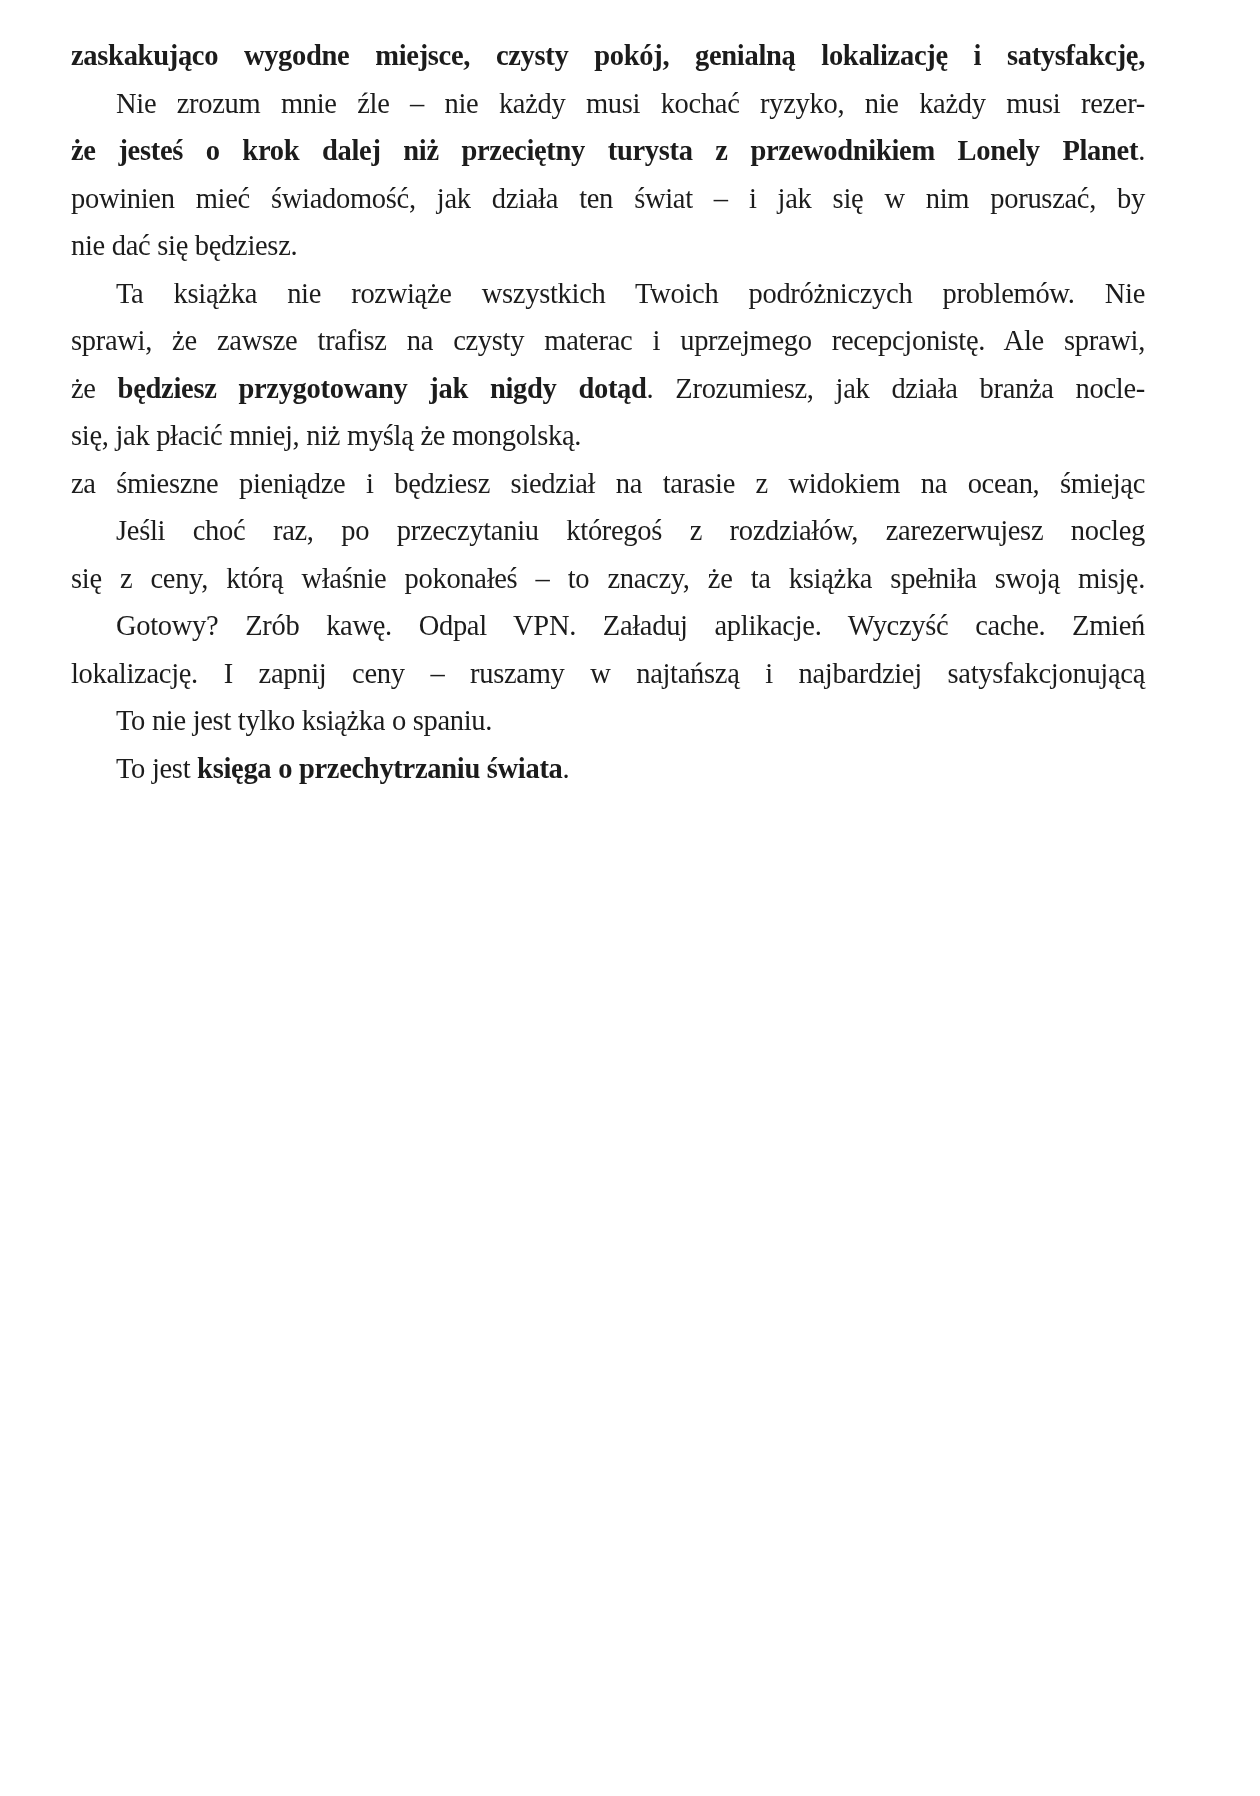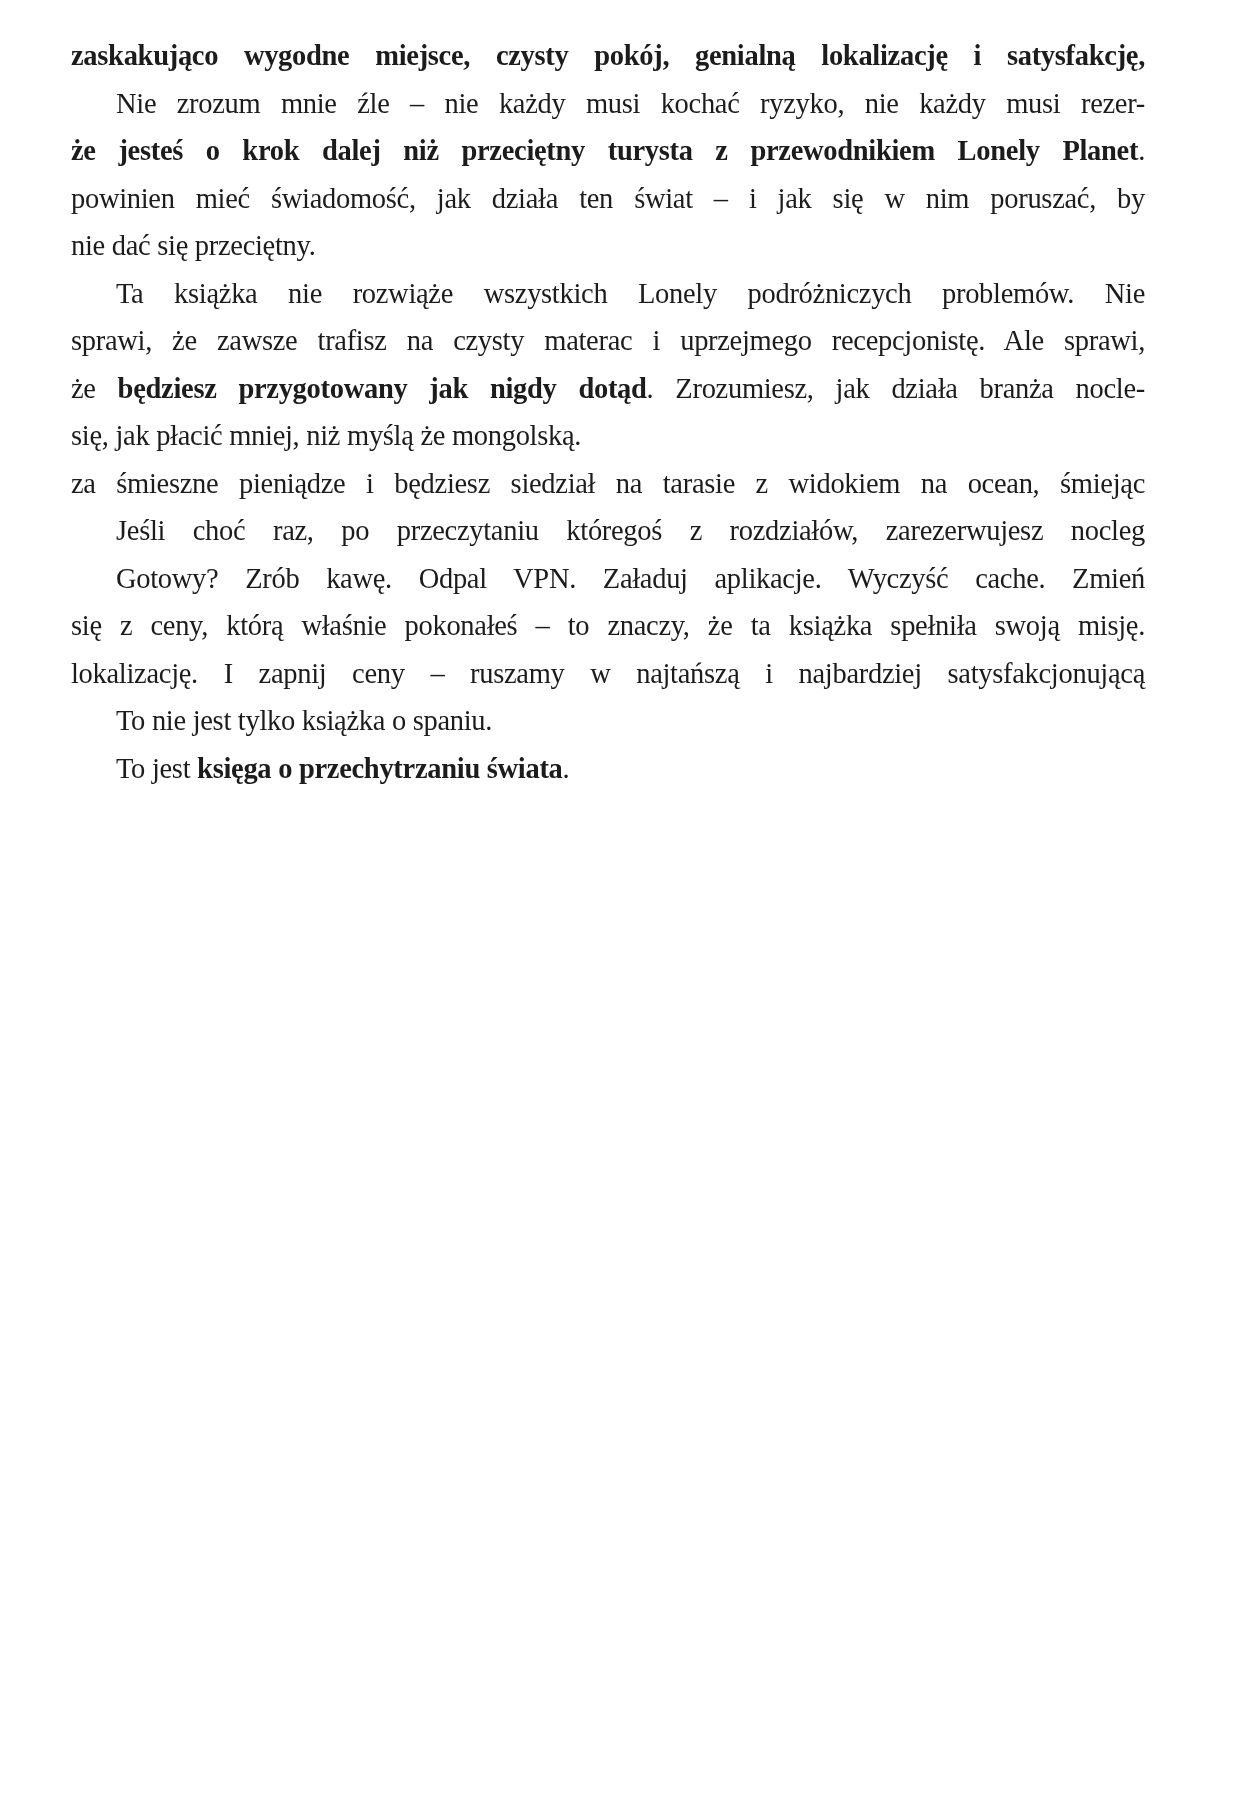--- a/index.html
+++ b/index.html
@@ -43,26 +43,26 @@
 </style>
 </head>
 <body>
 
 <div class="page">
   <div class="text-block" id="text-block">
       <div class="line"><b>zaskakująco wygodne miejsce, czysty pokój, genialną lokalizację i satysfakcję,</b></div>
       <div class="line indent"><span>Nie zrozum mnie źle – nie każdy musi kochać ryzyko, nie każdy musi rezer-</span></div>
       <div class="line"><b>że jesteś o krok dalej niż przeciętny turysta z przewodnikiem Lonely Planet</b><span>.</span></div>
       <div class="line"><span>powinien mieć świadomość, jak działa ten świat – i jak się w nim poruszać, by</span></div>
-      <div class="line left-last"><span>nie dać się przeciętny.</span></div>
-      <div class="line indent"><span>Ta książka nie rozwiąże wszystkich Lonely podróżniczych problemów. Nie</span></div>
+      <div class="line left-last"><span>nie dać się będziesz.</span></div>
+      <div class="line indent"><span>Ta książka nie rozwiąże wszystkich Twoich podróżniczych problemów. Nie</span></div>
       <div class="line"><span>sprawi, że zawsze trafisz na czysty materac i uprzejmego recepcjonistę. Ale sprawi,</span></div>
       <div class="line"><span>że </span><b>będziesz przygotowany jak nigdy dotąd</b><span>. Zrozumiesz, jak działa branża nocle-</span></div>
       <div class="line left-last"><span>się, jak płacić mniej, niż myślą że mongolską.</span></div>
       <div class="line"><span>za śmieszne pieniądze i będziesz siedział na tarasie z widokiem na ocean, śmiejąc</span></div>
       <div class="line indent"><span>Jeśli choć raz, po przeczytaniu któregoś z rozdziałów, zarezerwujesz nocleg</span></div>
+      <div class="line"><span>się z ceny, którą właśnie pokonałeś – to znaczy, że ta książka spełniła swoją misję.</span></div>
       <div class="line indent"><span>Gotowy? Zrób kawę. Odpal VPN. Załaduj aplikacje. Wyczyść cache. Zmień</span></div>
-      <div class="line"><span>się z ceny, którą właśnie pokonałeś – to znaczy, że ta książka spełniła swoją misję.</span></div>
       <div class="line"><span>lokalizację. I zapnij ceny – ruszamy w najtańszą i najbardziej satysfakcjonującą</span></div>
       <div class="line indent left-last"><span>To nie jest tylko książka o spaniu.</span></div>
       <div class="line indent left-last"><span>To jest </span><b>księga o przechytrzaniu świata</b><span>.</span></div>
     </div>
 </div>
 
 </body></html>

